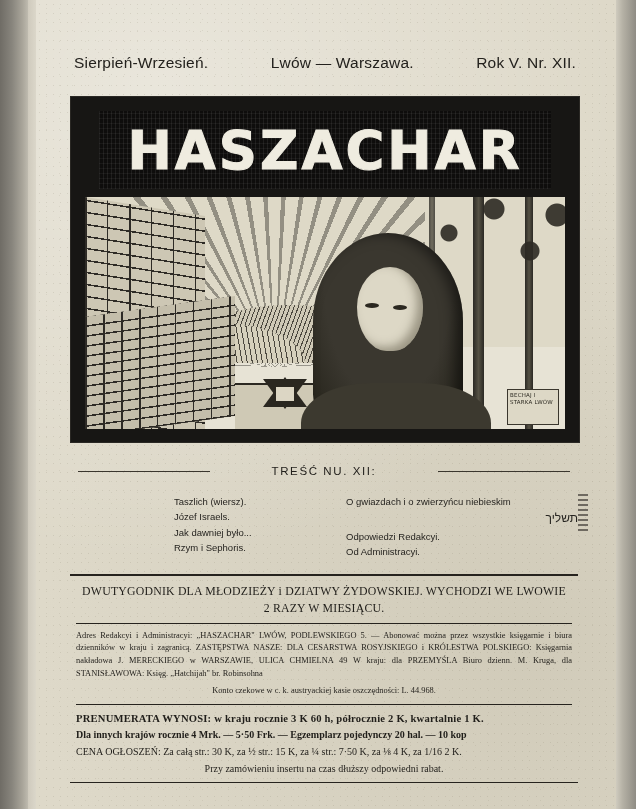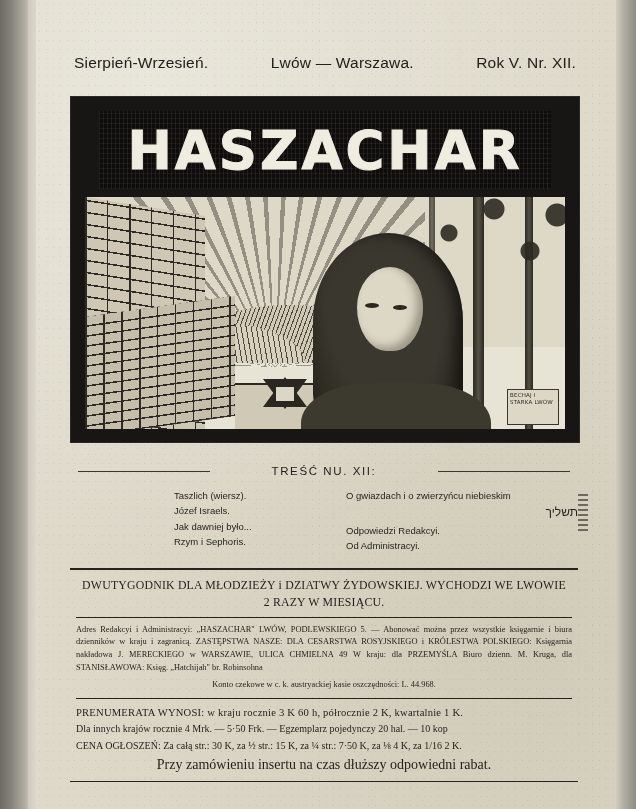--- a/index.html
+++ b/index.html
@@ -284,21 +284,21 @@
     position: relative;
     font-weight: 400;
   }
   .tresc-head .rule {
     position: absolute; top: 50%; height: 1px; background: #3a362e;
   }
   .tresc-head .rule.l { left: 8px; width: 132px; }
   .tresc-head .rule.r { right: 8px; width: 132px; }
 
   .tresc-cols {
-    margin-top: 11px;
+    margin-top: 17px;
     display: flex;
     gap: 0;
     font-size: 9.5px;
     color: #262420;
     line-height: 1.62;
     justify-content: flex-end;
   }
   .tresc-cols .col { width: 50%; padding-left: 104px; box-sizing: border-box; }
   .tresc-cols .col.right { padding-left: 22px; }
   .heb { font-family: Liberation Sans, sans-serif; font-size: 12px; direction: rtl; }
@@ -337,32 +337,33 @@
     line-height: 1.5;
     text-align: justify;
     font-family: "Liberation Serif", serif;
   }
   .n-center { text-align: center; }
   .n-prenum {
     margin-top: 4px;
     font-size: 10px;
     line-height: 1.5;
     font-family: "Liberation Serif", serif;
+    font-weight: bold;
   }
   .n-prenum .big { font-size: 10.6px; letter-spacing: .2px; }
   .n-cena {
     margin-top: 3px;
     font-size: 10px;
     font-family: "Liberation Serif", serif;
     line-height: 1.45;
   }
   .n-foot {
     margin-top: 4px;
     text-align: center;
-    font-size: 14px;
+    font-size: 10px;
     font-family: "Liberation Serif", serif;
   }
 </style>
 </head>
 <body>
 
 <div id="scan">
   <div id="gutter"></div>
   <div id="gutter2"></div>
   <div id="edgeR"></div>

